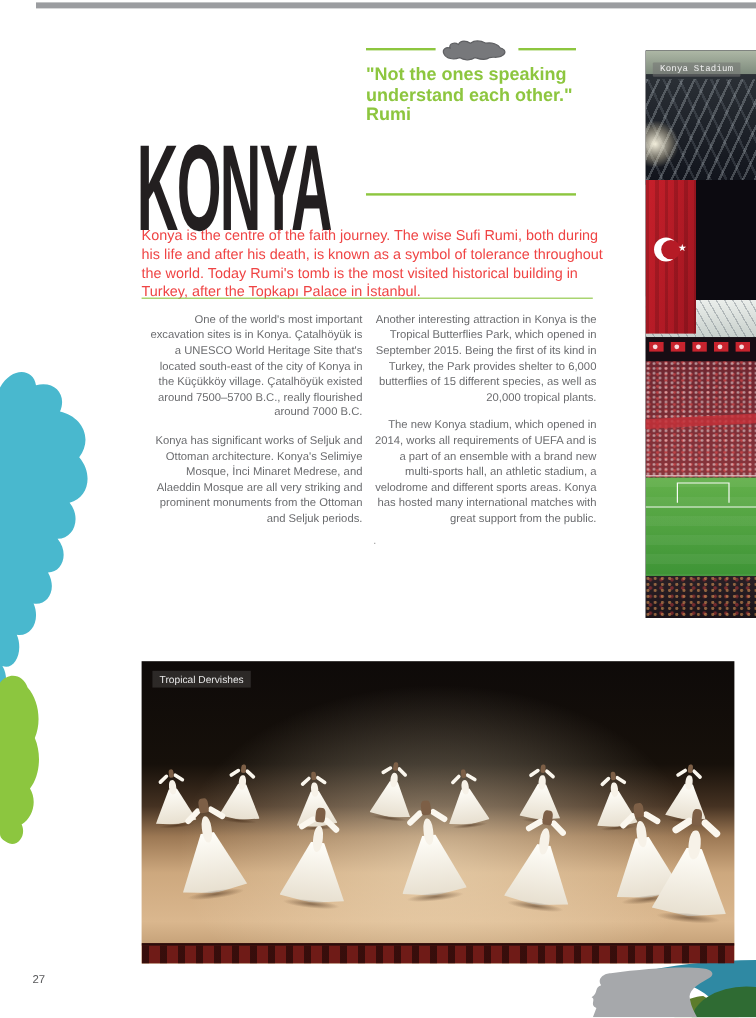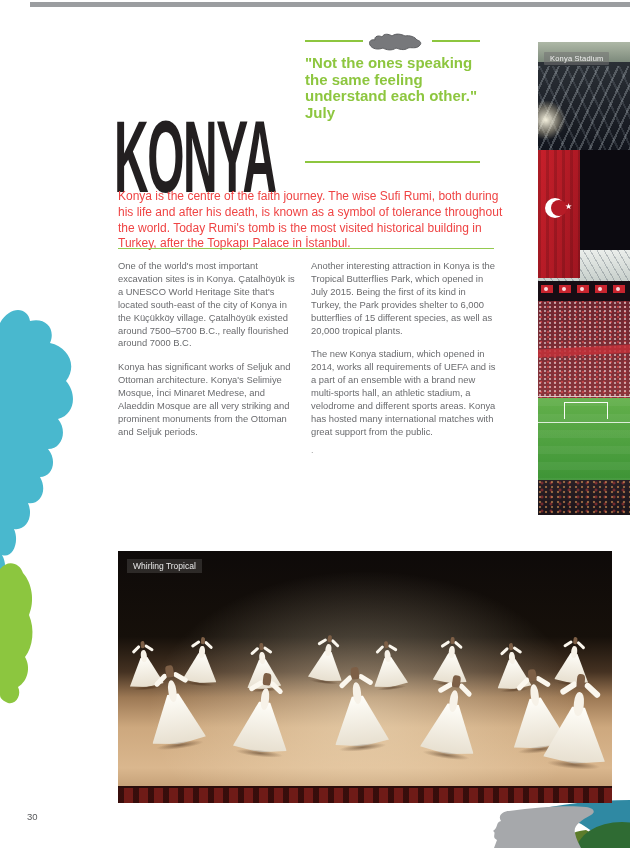--- a/index.html
+++ b/index.html
@@ -19,21 +19,21 @@
          font-size:15px;line-height:16.5px;}
   .map-icon{position:absolute;left:366px;top:30px;}
 
   
   .intro{position:absolute;left:118px;top:177px;width:388px;font-size:12px;line-height:15.8px;
          color:#ef4444;}
   .intro-rule{position:absolute;left:118px;top:248px;width:376px;height:1px;background:#94ca4f;}
 
   
   .col{position:absolute;top:260px;font-size:9.4px;line-height:12.9px;color:#6a6b6e;}
-  .col p{margin:0 0 11px 0;}
+  .col p{margin:0 0 11px 0;text-align:right;}
   .col-left{left:118px;width:184px;}
   .col-right{left:311px;width:186px;}
   .stray{position:absolute;left:311px;top:445px;font-size:9px;color:#9a9a9a;}
 
   
   .pagenum{position:absolute;left:27px;top:811px;font-size:9.5px;color:#58595b;}
 
   
   .stadium{position:absolute;left:538px;top:42px;width:92px;height:473px;background:#0a0c12;overflow:hidden;}
   .stadium *{position:absolute;}
@@ -117,35 +117,34 @@
   <div class="rule" style="left:305px;top:40px;width:58px;"></div>
   <div class="map-icon">
     <svg width="58" height="26" viewBox="0 0 58 26">
       <path d="M4 15 C2 11 6 9 9 10 C8 6 13 5 16 7 C18 3 23 4 26 6 C30 3 35 4 39 6 C44 5 49 7 51 10 C55 11 56 14 53 16 C50 19 45 17 42 18 C38 21 33 19 30 18 C26 21 20 20 17 18 C12 20 6 19 4 15 Z" fill="#77787b" stroke="#5e5f62" stroke-width="1"></path>
     </svg>
   </div>
   <div class="rule" style="left:432px;top:40px;width:48px;"></div>
 
   <div class="quote">
     <div>"Not the ones speaking</div>
-    <div>the same feeling</div>
     <div>understand each other."</div>
-    <div>July</div>
+    <div>Rumi</div>
   </div>
   <div class="rule" style="left:305px;top:161px;width:175px;"></div>
 
   <p class="intro">Konya is the centre of the faith journey. The wise Sufi Rumi, both during his life and after his death, is known as a symbol of tolerance throughout the world. Today Rumi's tomb is the most visited historical building in Turkey, after the Topkapı Palace in İstanbul.</p>
   <div class="intro-rule"></div>
 
   <div class="col col-left">
     <p>One of the world's most important excavation sites is in Konya. Çatalhöyük is a UNESCO World Heritage Site that's located south-east of the city of Konya in the Küçükköy village. Çatalhöyük existed around 7500–5700 B.C., really flourished around 7000 B.C.</p>
     <p>Konya has significant works of Seljuk and Ottoman architecture. Konya's Selimiye Mosque, İnci Minaret Medrese, and Alaeddin Mosque are all very striking and prominent monuments from the Ottoman and Seljuk periods.</p>
   </div>
   <div class="col col-right">
-    <p>Another interesting attraction in Konya is the Tropical Butterflies Park, which opened in July 2015. Being the first of its kind in Turkey, the Park provides shelter to 6,000 butterflies of 15 different species, as well as 20,000 tropical plants.</p>
+    <p>Another interesting attraction in Konya is the Tropical Butterflies Park, which opened in September 2015. Being the first of its kind in Turkey, the Park provides shelter to 6,000 butterflies of 15 different species, as well as 20,000 tropical plants.</p>
     <p>The new Konya stadium, which opened in 2014, works all requirements of UEFA and is a part of an ensemble with a brand new multi-sports hall, an athletic stadium, a velodrome and different sports areas. Konya has hosted many international matches with great support from the public.</p>
   </div>
   <div class="stray">.</div>
 
   <figure class="stadium" style="margin:0;">
     <div class="st-top"></div>
     <div class="st-ceiling"></div>
     <div class="st-truss"></div>
     <div class="st-glow"></div>
     <div class="st-roofband"></div>
@@ -173,25 +172,25 @@
           <i></i>
         </div>
     </div>
     <div class="st-crowd"></div>
     <div class="st-band"></div>
     <div class="st-rail"></div>
     <div class="st-pitch"></div>
     <div class="st-goal"></div>
     <div class="st-line"></div>
     <div class="st-front"></div>
-    <figcaption class="photo-chip st-chip" style="position:absolute;">Konya Stadium</figcaption>
+    <figcaption class="photo-chip st-chip" style="position:absolute;font-family:Liberation Mono, monospace;">Konya Stadium</figcaption>
   </figure>
 
   <figure class="dervishes" style="margin:0;">
-    <div class="dv-chip">Whirling Tropical</div>
+    <div class="dv-chip">Tropical Dervishes</div>
 
     <div class="dv" style="--x:10px;--y:92px;--w:34px;--h:48px;--r:-6deg">
         <div class="skirt"></div>
         <div class="torso"></div>
         <div class="arm l"></div>
         <div class="arm r"></div>
         <div class="hat"></div>
       </div>
     <div class="dv" style="--x:66px;--y:88px;--w:34px;--h:48px;--r:5deg">
         <div class="skirt"></div>
@@ -282,21 +281,21 @@
         <div class="skirt"></div>
         <div class="torso"></div>
         <div class="arm l"></div>
         <div class="arm r"></div>
         <div class="hat"></div>
       </div>
 
     <div class="carpet"></div>
   </figure>
 
-  <div class="pagenum">30</div>
+  <div class="pagenum">27</div>
 
   <div class="blob-left">
     <svg width="80" height="415" viewBox="0 0 80 415">
       <path fill="#49b8ce" d="M0 20 C10 2 28 4 30 18 C46 14 56 26 50 40 C68 44 78 62 66 78 C78 92 74 112 58 116 C68 128 62 146 48 146 C58 158 52 174 40 174 C48 188 40 202 28 200 C34 214 26 228 14 226 C20 240 12 256 2 252 C8 262 4 274 0 276 Z"></path>
       <path fill="#8cc63f" d="M0 266 C8 256 20 260 23 270 C32 280 35 298 29 312 C35 326 33 344 25 354 C31 364 28 378 18 384 C22 392 16 402 8 400 C4 398 0 396 0 392 Z"></path>
     </svg>
   </div>
 
   <div class="blob-corner">
     <svg width="160" height="48" viewBox="0 0 160 48">

